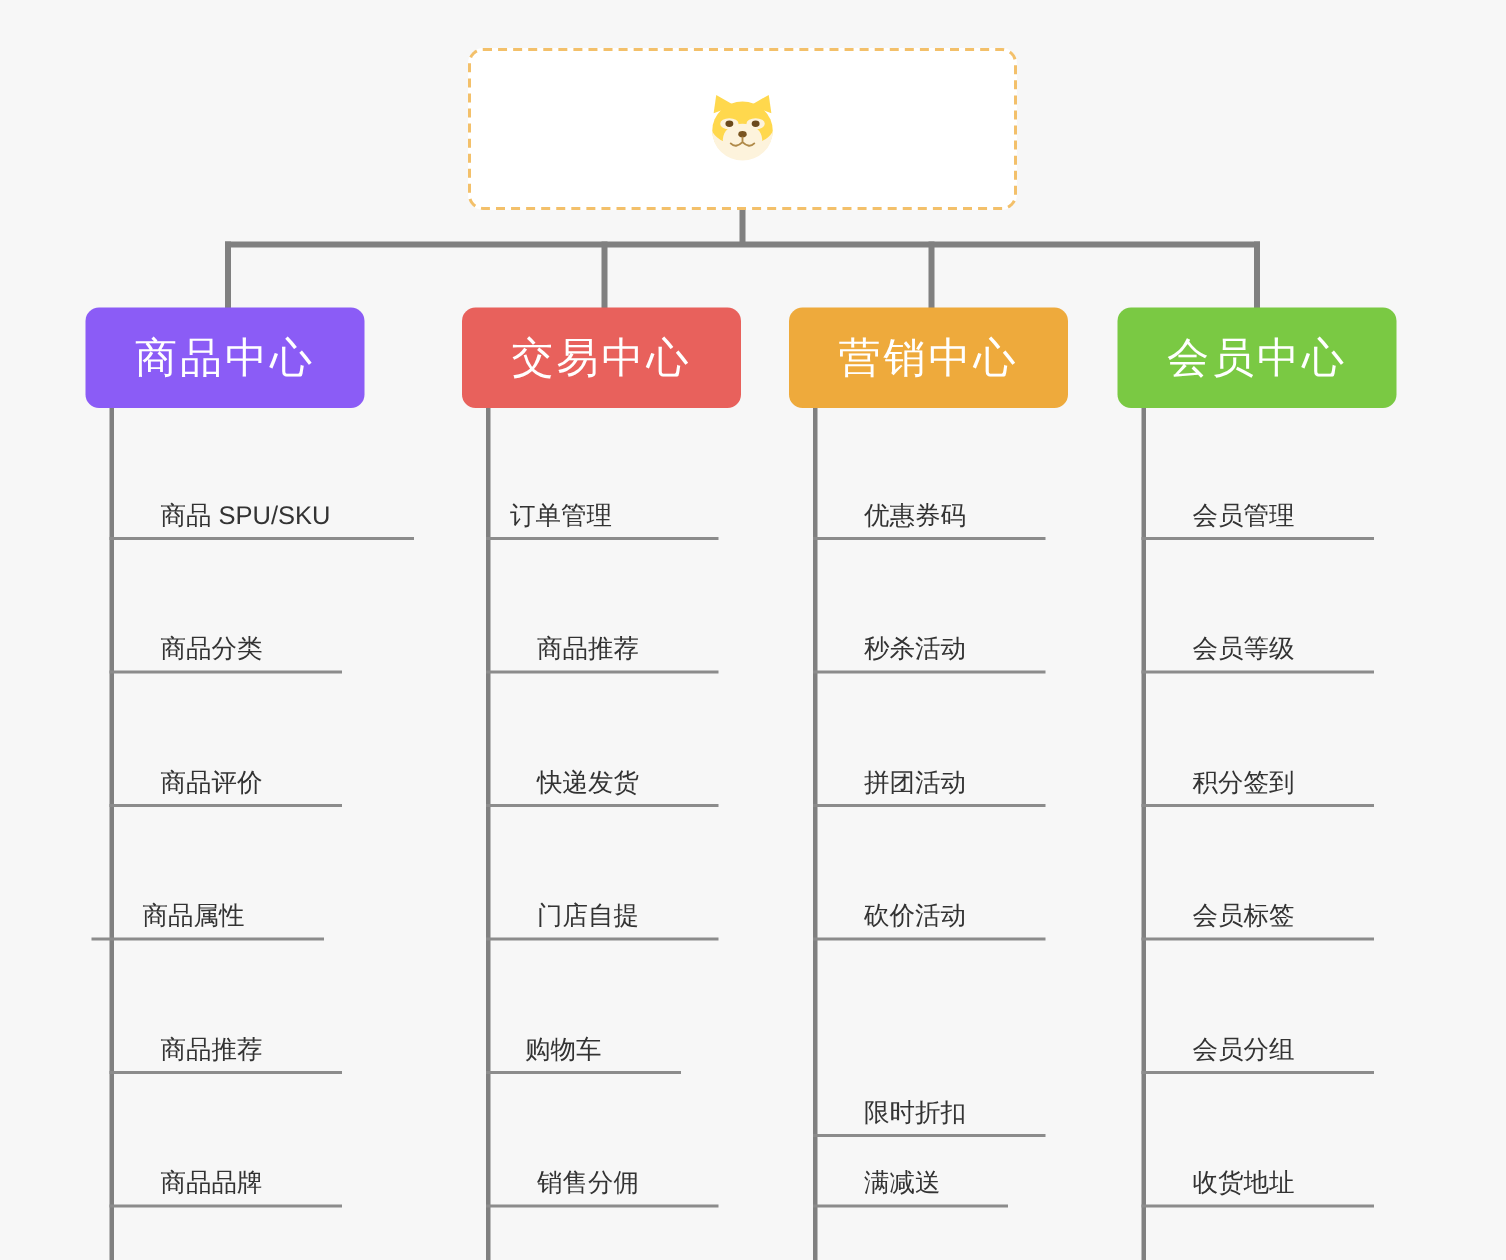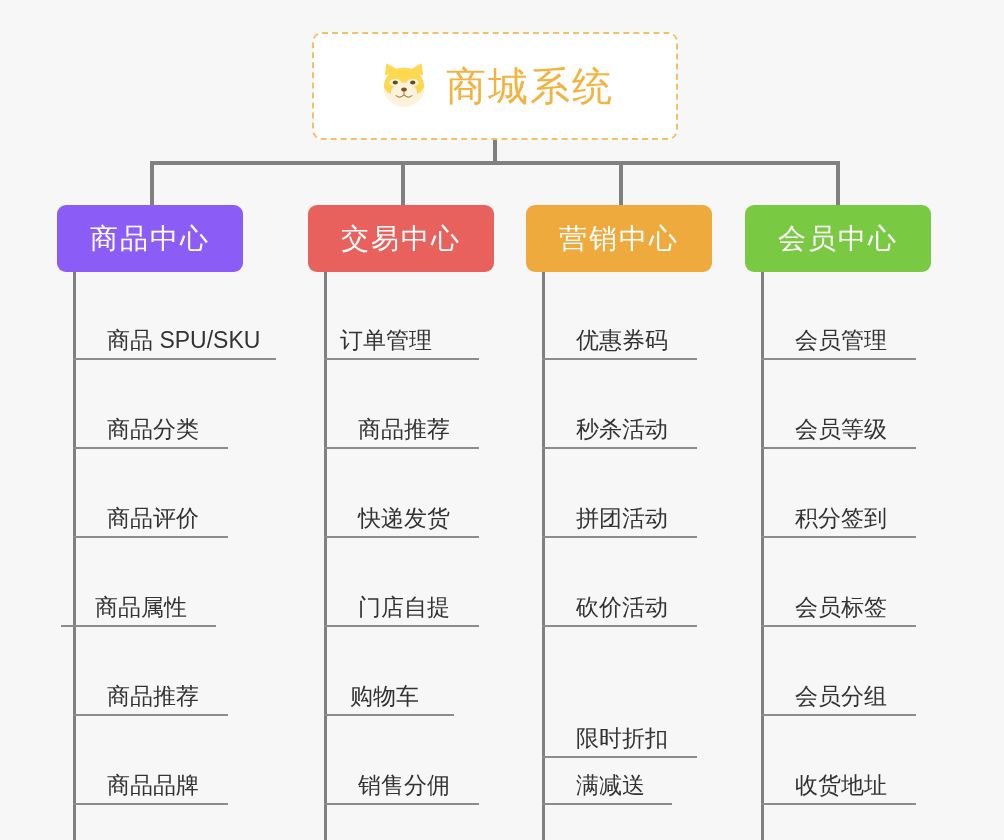--- a/index.html
+++ b/index.html
@@ -69,21 +69,21 @@
   .leaf{
     position:absolute;
     box-sizing:border-box;
     border-bottom:2px solid #8c8c8c;
     display:flex;align-items:flex-end;
     height:89px;
     padding-left:34px;
     padding-bottom:2px;
   }
   .leaf-label{
-    font-size:23px;
+    font-size:17px;
     color:#333333;
     line-height:1.35;
     white-space:nowrap;
   }
 </style>
 </head>
 <body>
 
 <div id="canvas">
 
@@ -101,21 +101,20 @@
       <ellipse cx="22" cy="28" rx="7" ry="4.2" fill="#fdf3dc"></ellipse>
       <ellipse cx="42" cy="28" rx="7" ry="4.2" fill="#fdf3dc"></ellipse>
 
       <ellipse cx="22" cy="28" rx="3" ry="2.4" fill="#6b4a1c"></ellipse>
       <ellipse cx="42" cy="28" rx="3" ry="2.4" fill="#6b4a1c"></ellipse>
 
       <ellipse cx="32" cy="36" rx="3.2" ry="2.4" fill="#7a5520"></ellipse>
 
       <path d="M32 38.5 L32 42 M32 42 q-5 5 -9 1 M32 42 q5 5 9 1" stroke="#b08a49" stroke-width="1.4" fill="none" stroke-linecap="round"></path>
     </svg>
-    <span class="root-title">商城系统</span>
   </div>
 
   <div class="conn conn-v-root"></div>
   <div class="conn conn-h-main"></div>
   <div class="conn conn-v-cat" style="left:150px"></div>
   <div class="conn conn-v-cat" style="left:401px"></div>
   <div class="conn conn-v-cat" style="left:619px"></div>
   <div class="conn conn-v-cat" style="left:836px"></div>
 
   <div id="columns-host">

